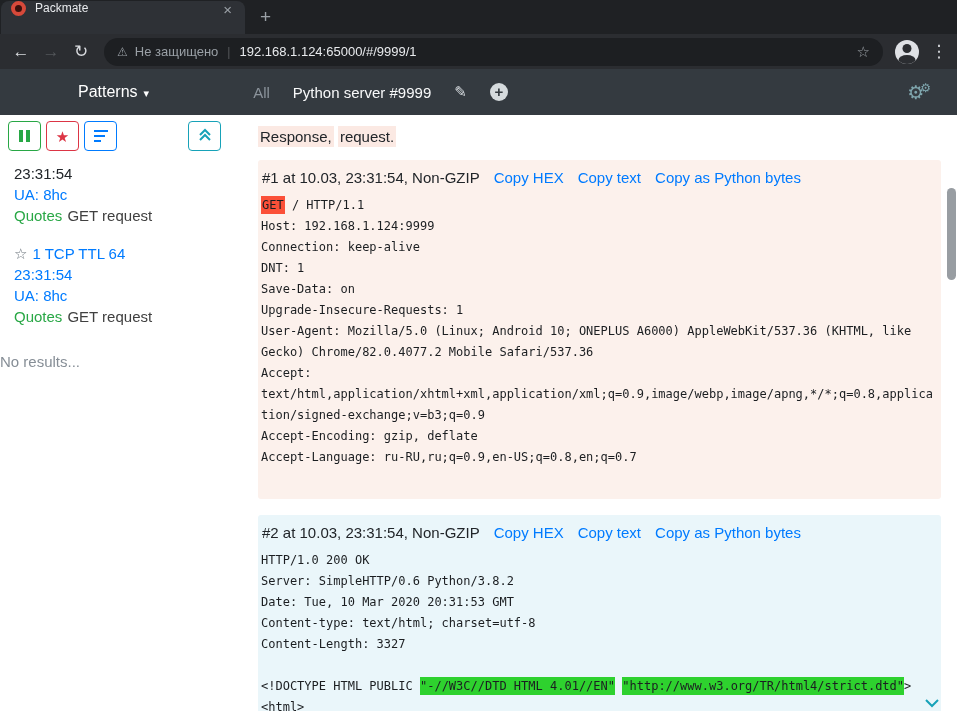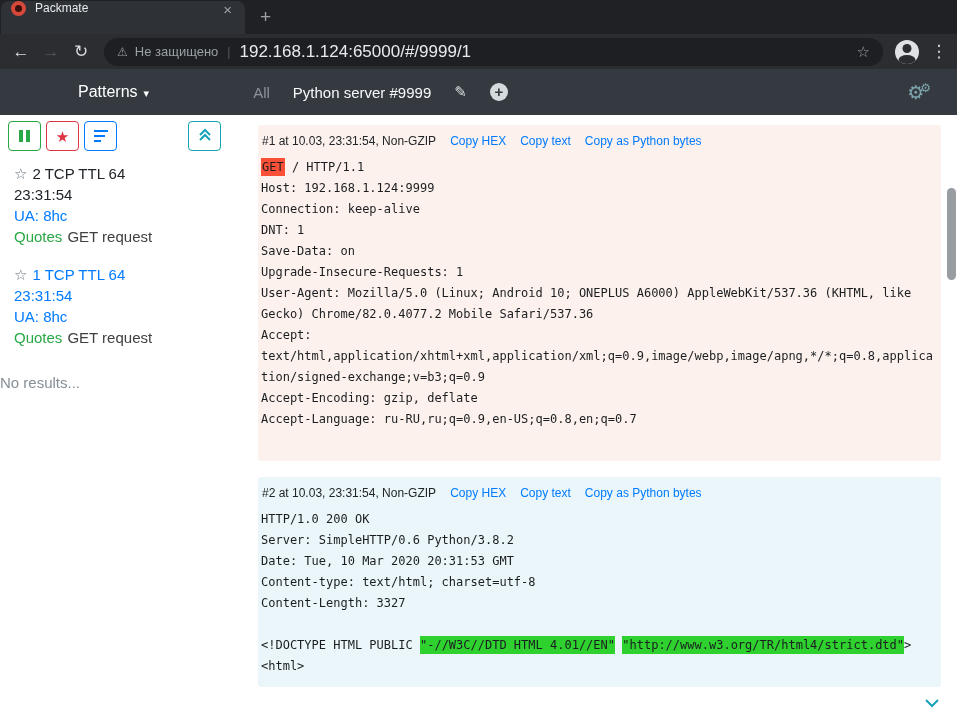--- a/index.html
+++ b/index.html
@@ -13,21 +13,21 @@
   .tab-close{color:#9aa0a6;font-size:15px;padding:0 3px;cursor:pointer}
   .newtab{color:#9aa0a6;font-size:19px;margin-left:15px;align-self:center;cursor:pointer}
 
   .toolbar{height:35px;background:#2b2d31;display:flex;align-items:center;padding:0 6px}
   .nav-ic{width:30px;text-align:center;font-size:17px;color:#d8dade;cursor:pointer}
   .nav-ic.disabled{color:#54575b}
   .addressbar{flex:1;height:28px;background:#1d1f22;border-radius:14px;display:flex;align-items:center;margin:0 8px;padding:0 13px;min-width:0}
   .warn{color:#9aa0a6;font-size:12px;margin-right:7px}
   .sec-label{color:#9aa0a6;font-size:13px;white-space:nowrap}
   .divider{color:#55585c;margin:0 9px;font-size:12px}
-  .url{color:#e8eaed;font-size:17px;flex:1;white-space:nowrap;overflow:hidden}
+  .url{color:#e8eaed;font-size:13px;flex:1;white-space:nowrap;overflow:hidden}
   .ab-star{color:#9aa0a6;font-size:15px;margin-left:8px}
   .avatar{width:24px;height:24px;border-radius:50%;background:#dfe1e5;position:relative;overflow:hidden;margin:0 10px 0 4px;flex:none;cursor:pointer}
   .avatar::before{content:"";position:absolute;left:50%;top:4px;transform:translateX(-50%);width:9px;height:9px;border-radius:50%;background:#2b2d31}
   .avatar::after{content:"";position:absolute;left:50%;top:15px;transform:translateX(-50%);width:17px;height:10px;border-radius:50% 50% 0 0;background:#2b2d31}
   .menu-ic{color:#d8dade;font-size:17px;width:20px;text-align:center;margin-right:2px;cursor:pointer}
 
   
   .navbar{height:46px;background:#343a40;display:flex;align-items:center;padding:0 26px 0 78px}
   .patterns{color:#fff;font-size:16px;cursor:pointer;white-space:nowrap}
   .caret{font-size:11px;margin-left:6px;color:#fff}
@@ -69,21 +69,21 @@
 
   .main{flex:1;min-width:0;overflow:hidden;padding:10px 16px 0 20px}
   .legend{font-size:15px;color:#212529;margin:2px 0 13px;line-height:20px}
   .hl-rose{background:#fbe9e3;padding:2px 2px}
   .hl-red{background:#fb5038;padding:2px 1px}
   .hl-green{background:#2ed12e;padding:2px 0}
 
   .pkt{border-radius:3px;margin-bottom:16px;padding:9px 2px 10px 3px}
   .pkt.request{background:#fcf1ec}
   .pkt.response{background:#eaf6fa}
-  .pkt-head{display:flex;align-items:flex-end;gap:14px;font-size:12px;color:#212529;margin-bottom:9px;padding-left:1px}
+  .pkt-head{display:flex;align-items:flex-end;gap:14px;font-size:15px;color:#212529;margin-bottom:9px;padding-left:1px}
   .pkt-action{color:#007bff;cursor:pointer;white-space:nowrap;text-decoration:none}
   .pkt-body{font-family:"DejaVu Sans Mono",monospace;font-size:12px;line-height:21px;color:#1b1e21;white-space:pre-wrap;overflow-wrap:break-word;word-wrap:break-word}
   .pkt-line{min-height:21px}
 
   .scroll-thumb{position:absolute;right:1px;top:73px;width:9px;height:92px;background:#989da2;border-radius:5px;cursor:pointer}
   .to-bottom{position:absolute;right:13px;bottom:3px;width:20px;height:14px;cursor:pointer}
 </style>
 </head>
 <body>
 
@@ -144,36 +144,36 @@
         </button>
       <button class="btn btn-teal">
           <span><svg width="14" height="14" viewBox="0 0 14 14">
               <polyline points="2,7 7,2 12,7" fill="none" stroke="#17a2b8" stroke-width="2"></polyline>
               <polyline points="2,12 7,7 12,12" fill="none" stroke="#17a2b8" stroke-width="2"></polyline>
             </svg></span>
         </button>
     </div>
     <div class="cap-list">
         <div class="cap">
-          <div><span class="cap-star">☆</span><span class="t-dark">2 TCP TTL 64</span></div>
           <div class="t-dark">23:31:54</div>
           <div class="t-link">UA: 8hc</div>
           <div><span class="t-green tag-gap">Quotes</span><span class="t-red">GET request</span></div>
         </div>
         <div class="cap">
           <div><span class="cap-star">☆</span><span class="t-link">1 TCP TTL 64</span></div>
           <div class="t-link">23:31:54</div>
           <div class="t-link">UA: 8hc</div>
           <div><span class="t-green tag-gap">Quotes</span><span class="t-red">GET request</span></div>
         </div>
       </div>
     <div class="no-results">No results...</div>
   </aside>
 
   <main class="main">
+    <div class="legend"><span class="hl-rose">Response,</span><span> </span><span class="hl-rose">request.</span></div>
     <div>
         <section class="pkt request">
           <div class="pkt-head">
             <span>#1 at 10.03, 23:31:54, Non-GZIP</span>
             <a class="pkt-action">Copy HEX</a>
             <a class="pkt-action">Copy text</a>
             <a class="pkt-action">Copy as Python bytes</a>
           </div>
           <div class="pkt-body"><div class="pkt-line"><span class="hl-red">GET</span><span> / HTTP/1.1</span></div><div class="pkt-line"><span>Host: 192.168.1.124:9999</span></div><div class="pkt-line"><span>Connection: keep-alive</span></div><div class="pkt-line"><span>DNT: 1</span></div><div class="pkt-line"><span>Save-Data: on</span></div><div class="pkt-line"><span>Upgrade-Insecure-Requests: 1</span></div><div class="pkt-line"><span>User-Agent: Mozilla/5.0 (Linux; Android 10; ONEPLUS A6000) AppleWebKit/537.36 (KHTML, like Gecko) Chrome/82.0.4077.2 Mobile Safari/537.36</span></div><div class="pkt-line"><span>Accept: text/html,application/xhtml+xml,application/xml;q=0.9,image/webp,image/apng,*/*;q=0.8,application/signed-exchange;v=b3;q=0.9</span></div><div class="pkt-line"><span>Accept-Encoding: gzip, deflate</span></div><div class="pkt-line"><span>Accept-Language: ru-RU,ru;q=0.9,en-US;q=0.8,en;q=0.7</span></div><div class="pkt-line"><span></span></div></div>
         </section>

